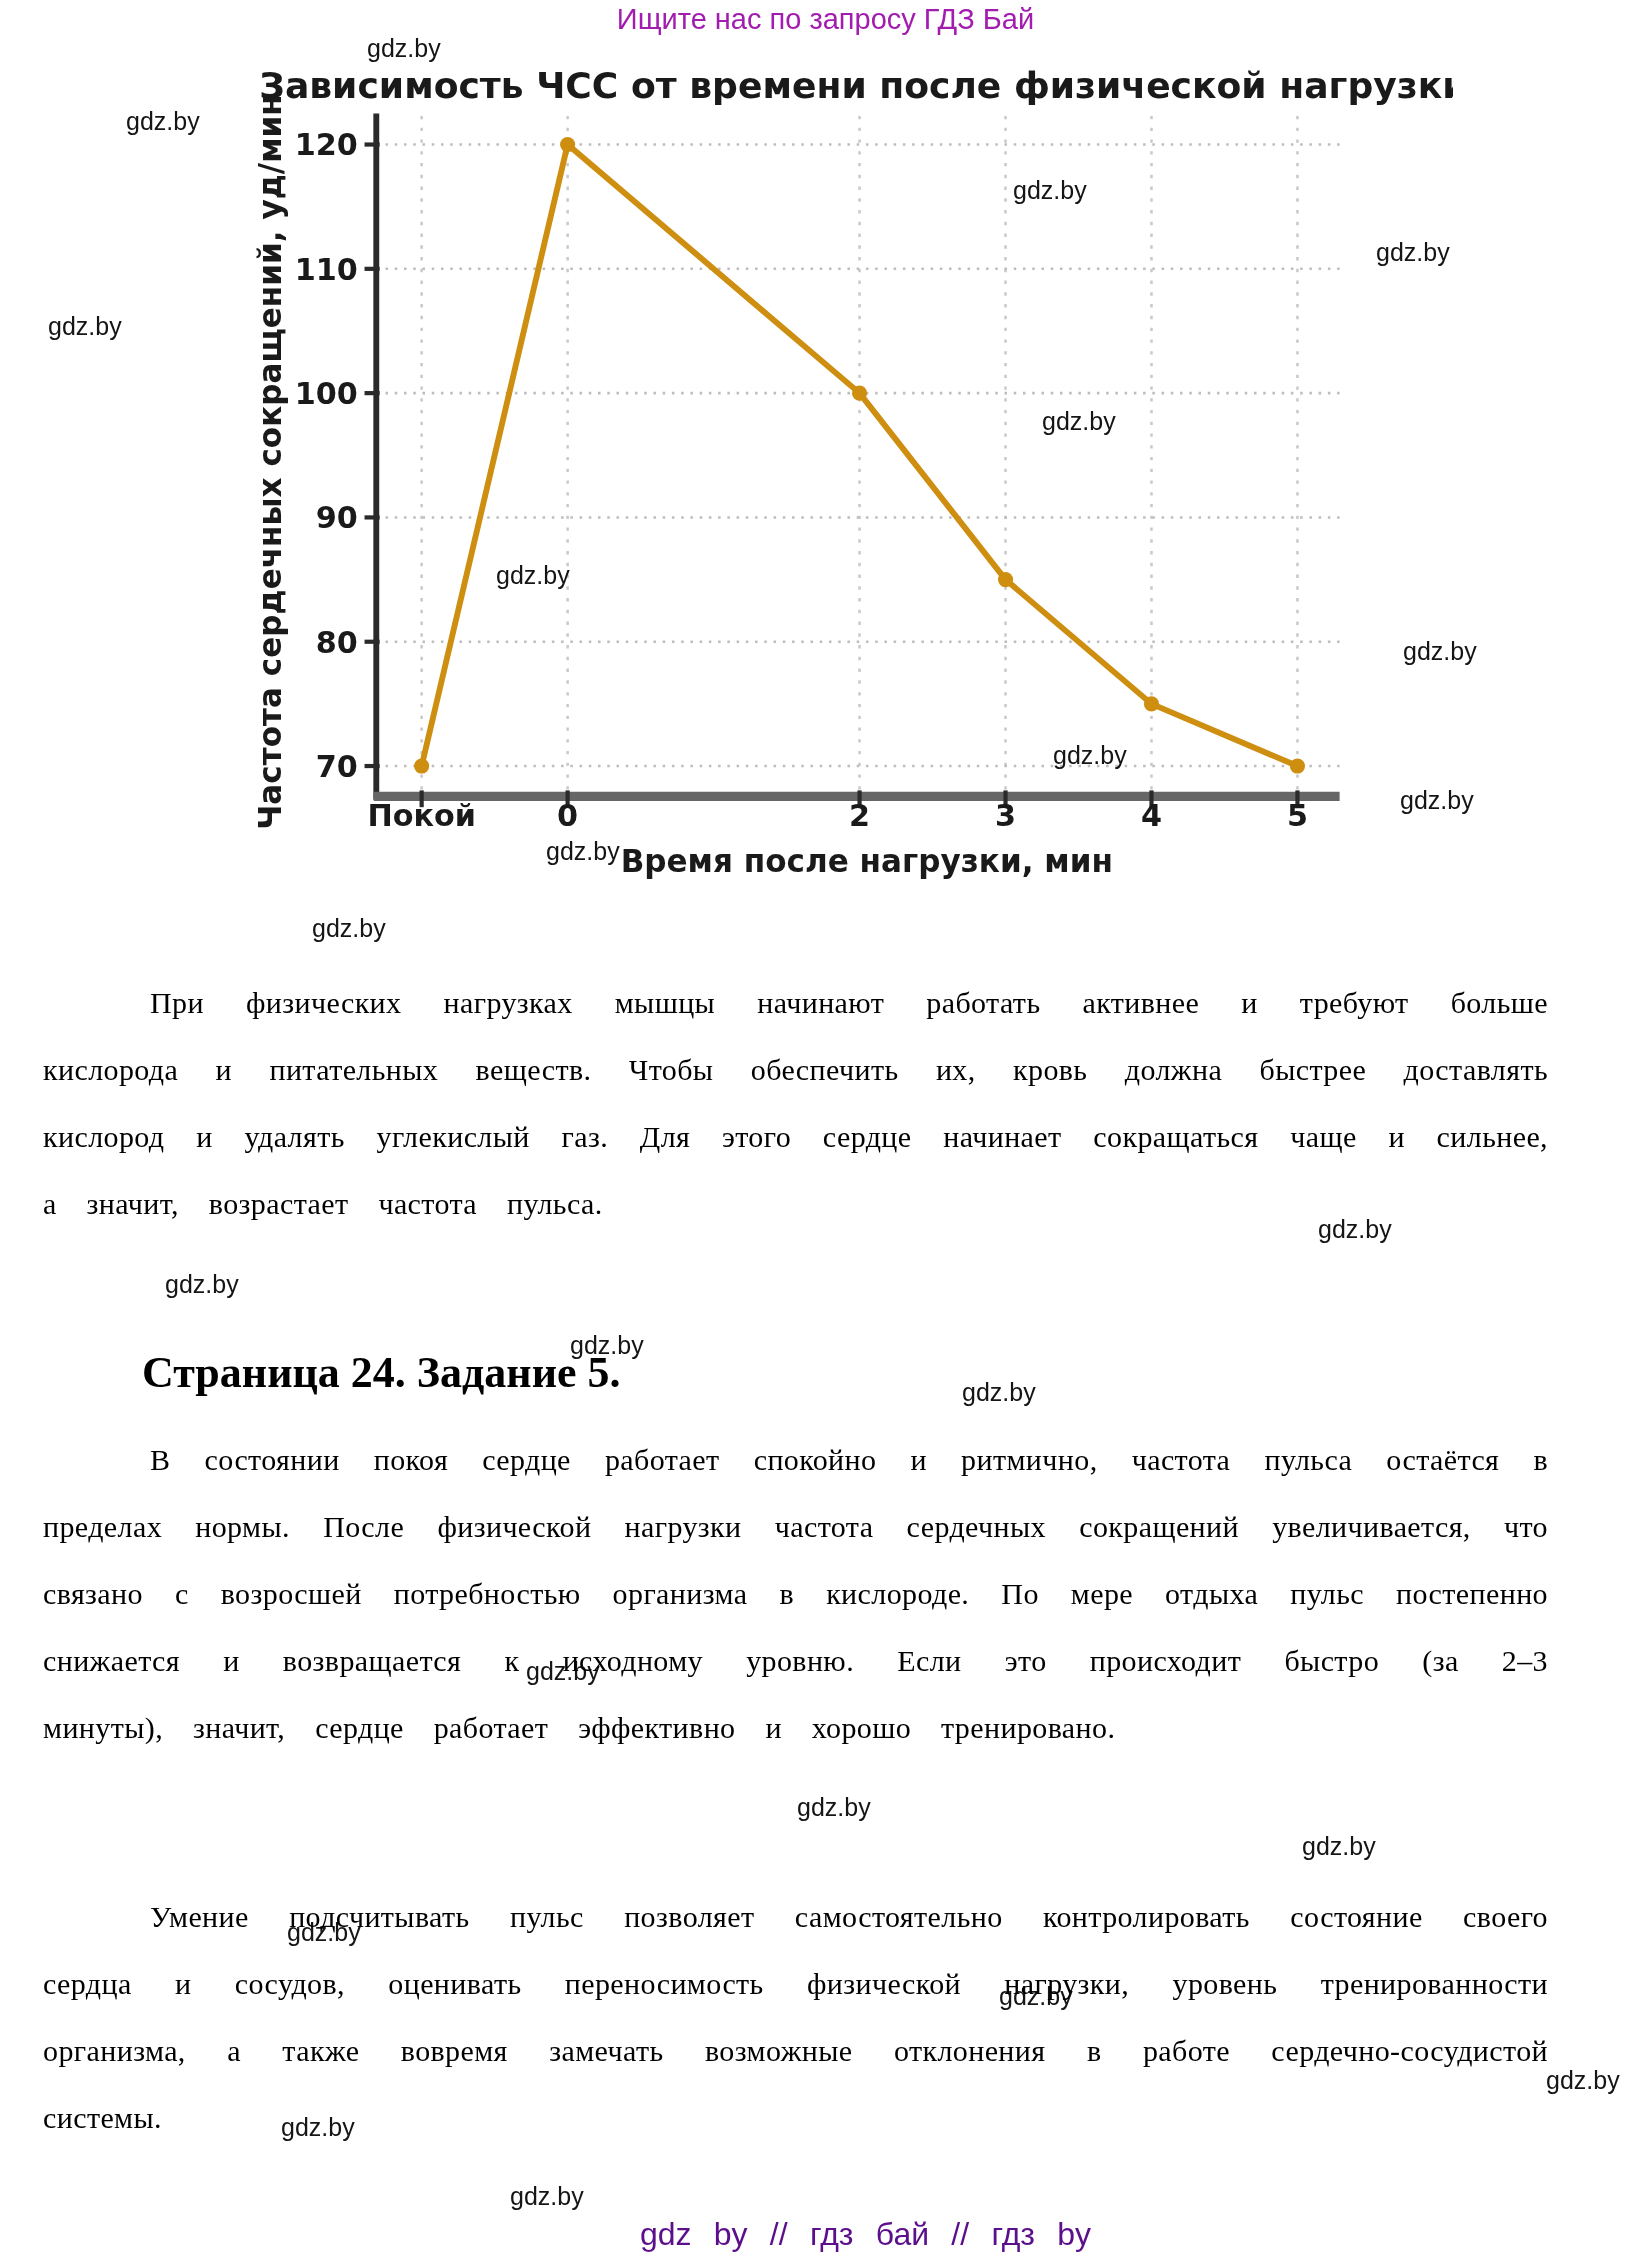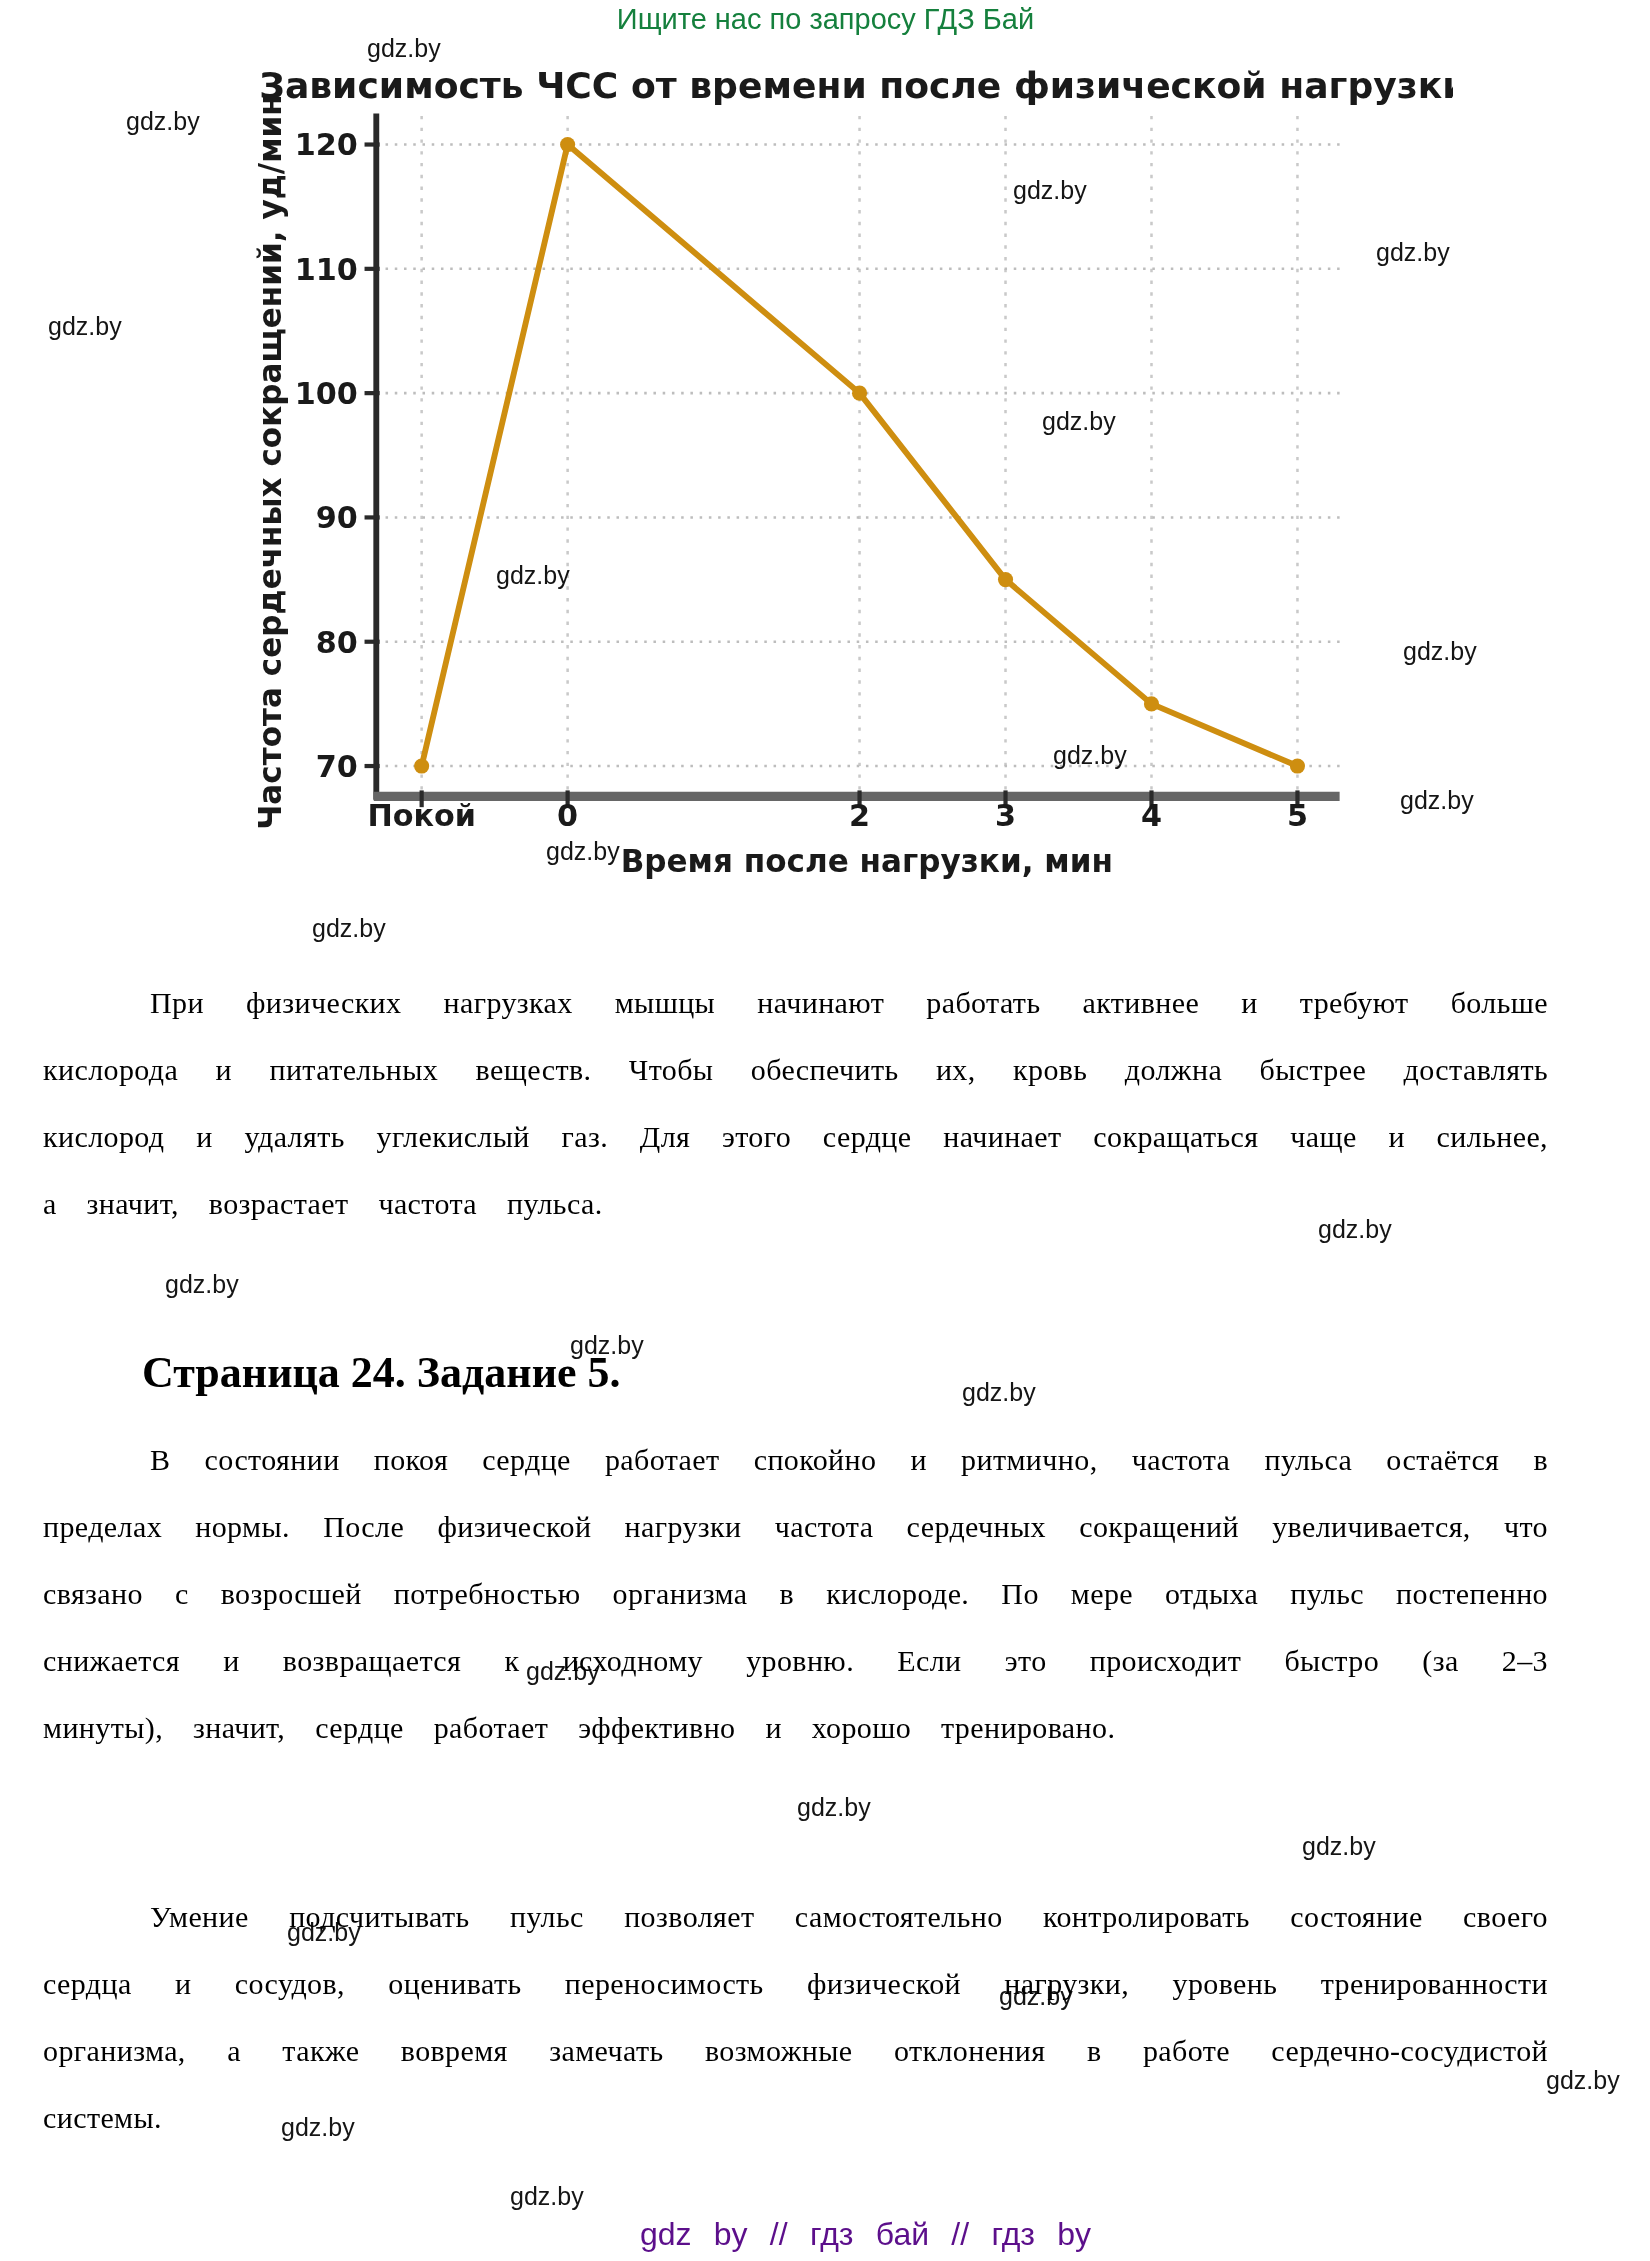--- a/index.html
+++ b/index.html
@@ -80,21 +80,21 @@
     font-size: 32px;
     word-spacing: 13.4px;
     font-family: "Liberation Sans", sans-serif;
   }
 </style>
 </head>
 <body>
 
 <div class="page">
 
-  <div class="promo" style="color: #15803d;">Ищите нас по запросу ГДЗ Бай</div>
+  <div class="promo" style="color: #a21caf;">Ищите нас по запросу ГДЗ Бай</div>
 
   <svg class="chart" viewBox="0 0 1480 1040" xmlns="http://www.w3.org/2000/svg">
       <line x1="252" y1="83" x2="252" y2="893" class="vgrid"></line>
       <line x1="425.8" y1="83" x2="425.8" y2="893" class="vgrid"></line>
       <line x1="773.4000000000001" y1="83" x2="773.4000000000001" y2="893" class="vgrid"></line>
       <line x1="947.2" y1="83" x2="947.2" y2="893" class="vgrid"></line>
       <line x1="1121" y1="83" x2="1121" y2="893" class="vgrid"></line>
       <line x1="1294.8000000000002" y1="83" x2="1294.8000000000002" y2="893" class="vgrid"></line>
       <line x1="198" y1="857" x2="1350" y2="857" class="hgrid"></line>
       <line x1="198" y1="709" x2="1350" y2="709" class="hgrid"></line>

